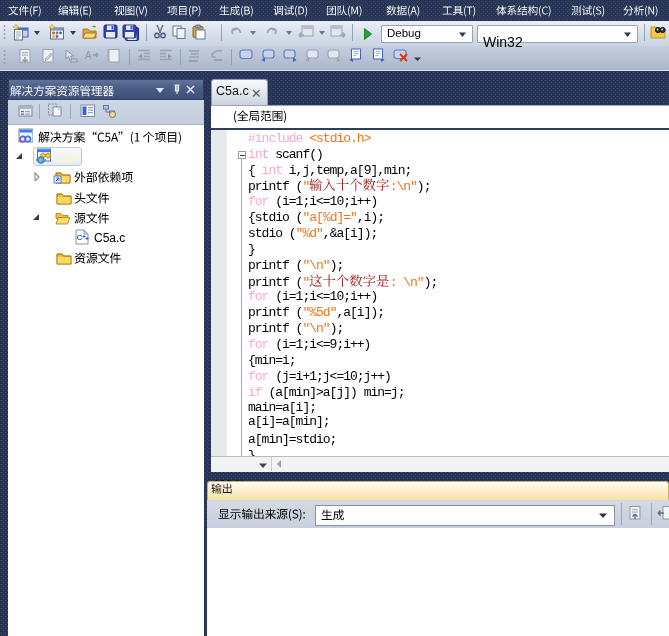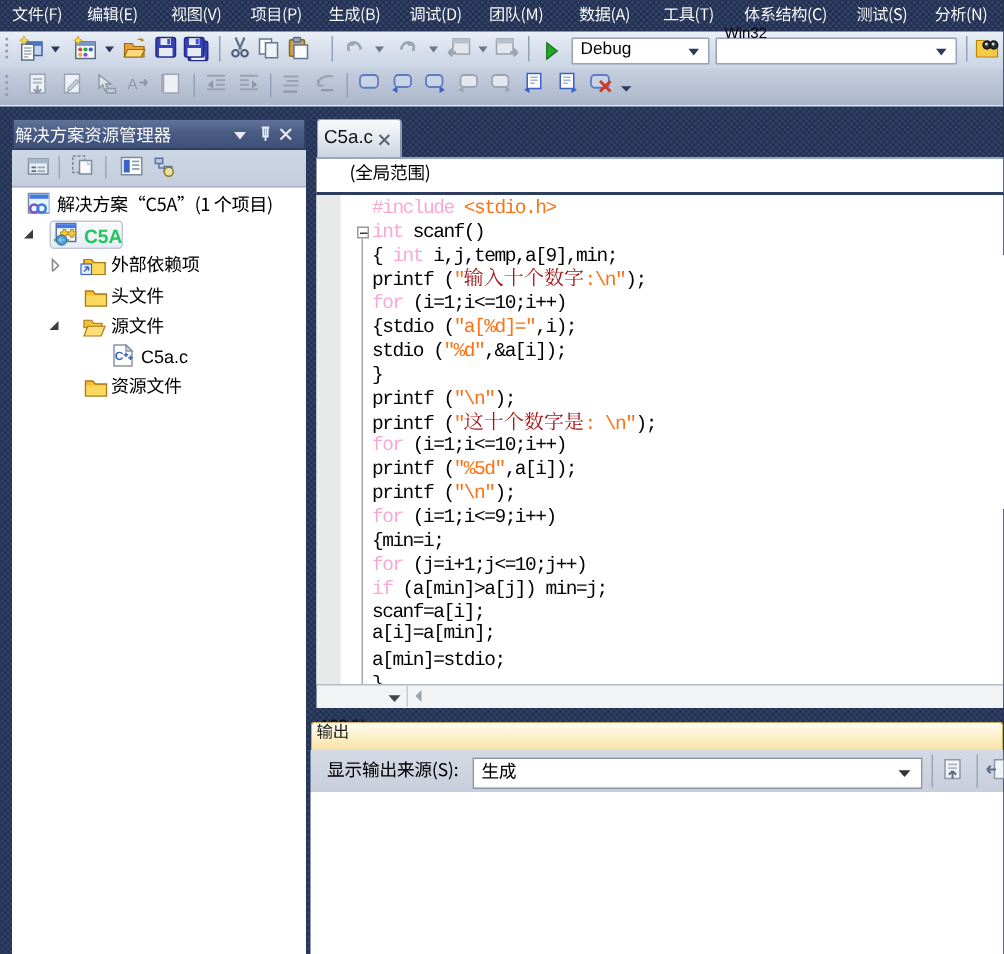--- a/index.html
+++ b/index.html
@@ -157,21 +157,21 @@
 <div class="ab" style="left:352px;top:24px;width:1px;height:17px;background:#93A1B8"></div>
 <svg class="ab" style="left:363px;top:27px" width="10" height="14" viewBox="0 0 10 14">
     <path d="M1.5 1.5 L8.5 7 L1.5 12.5z" fill="#25A52D" stroke="#10701A" stroke-width="0.8"></path>
   </svg>
 <div class="ab" style="left:381px;top:25px;width:92px;height:18px;background:#fff;border:1px solid #98A2B4;border-radius:1px"></div>
 <div class="ab" style="left:387px;top:27px;font-size:11.5px;color:#000">Debug</div>
 <svg class="ab" style="left:458px;top:31px" width="10" height="8" viewBox="0 0 10 8">
     <path d="M1 1.5h7L4.5 6z" fill="#2B3A57"></path>
   </svg>
 <div class="ab" style="left:477px;top:25px;width:161px;height:18px;background:#fff;border:1px solid #98A2B4;border-radius:1px"></div>
-<div class="ab" style="left:483px;top:17px;font-size:10px;color:#000">Win32</div>
+<div class="ab" style="left:483px;top:34px;font-size:14px;color:#000">Win32</div>
 <svg class="ab" style="left:623px;top:31px" width="10" height="8" viewBox="0 0 10 8">
     <path d="M1 1.5h7L4.5 6z" fill="#2B3A57"></path>
   </svg>
 <div class="ab" style="left:644px;top:24px;width:1px;height:17px;background:#93A1B8"></div>
 <svg class="ab" style="left:650px;top:24px" width="17" height="17" viewBox="0 0 17 17">
     <path d="M1 3h5l1.5 2H15v9H1z" fill="#F5C847" stroke="#B8860B" stroke-width="0.8"></path>
     <circle cx="8" cy="6" r="2.6" fill="#30302E" stroke="#111"></circle>
     <circle cx="12.5" cy="6" r="2.6" fill="#30302E" stroke="#111"></circle>
     <circle cx="7.6" cy="5.4" r="1" fill="#CFd8e4"></circle>
     <circle cx="12.1" cy="5.4" r="1" fill="#CFD8E4"></circle>
@@ -317,21 +317,21 @@
     <g transform="translate(3,3.6)">
       <path d="M3 1.4 h2 v1.6 h1.6 v2 h-1.6 v1.6 h-2 v-1.6 h-1.6 v-2 h1.6z" fill="#F7CE3A" stroke="#A8841A" stroke-width="0.6"></path>
     </g>
     <g transform="translate(8,3.6)">
       <path d="M3 1.4 h2 v1.6 h1.6 v2 h-1.6 v1.6 h-2 v-1.6 h-1.6 v-2 h1.6z" fill="#F7CE3A" stroke="#A8841A" stroke-width="0.6"></path>
     </g>
     <circle cx="5" cy="12" r="3.4" fill="#4E9ED8" stroke="#2D6EA8" stroke-width="0.7"></circle>
     <path d="M1 12 l-0.8 0 M9 12 l0.8 0" stroke="#2A8A2A" stroke-width="1.6"></path>
     <path d="M3 12 h4 M5 10.3 c-1.5 1-1.5 2.5 0 3.4" stroke="#BCE0F4" stroke-width="0.6" fill="none"></path>
   </svg>
-<div class="ab" style="left:56px;top:150px;font-size:12.8px;font-weight:bold;color:#22c55e">C5A</div>
+<div class="ab" style="left:56px;top:150px;font-size:12.8px;font-weight:normal;color:#fef9c3">C5A</div>
 <svg class="ab" style="left:33px;top:172px" width="8" height="9" viewBox="0 0 8 9">
     <path d="M2 1 L6 5 L2 9 z" fill="none" stroke="#8A8A8A" stroke-width="1.1"></path>
   </svg>
 <svg class="ab" style="left:55px;top:169px" width="16" height="16" viewBox="0 0 16 16">
     <path d="M1 4 h5 l1.5 2 H15 v8 H1 z" fill="#F5C034" stroke="#A87A18" stroke-width="0.8"></path>
     <path d="M1 7 h14 v7 H1 z" fill="#FBD95E"></path>
     <path d="M1 4 h5 l1.5 2 H15 v8 H1 z" fill="none" stroke="#A87A18" stroke-width="0.8"></path>
   </svg>
 <svg class="ab" style="left:53px;top:175px" width="9" height="9" viewBox="0 0 9 9">
     <rect x="1" y="1" width="7" height="7" fill="#E8EDF5" stroke="#3A62C8" stroke-width="0.8"></rect>
@@ -402,21 +402,21 @@
 <div class="line mono" style="left:248px;top:273.6px;height:15.8px;line-height:15.8px"><span>printf (</span><span class="st">"</span><svg class="cj" style="vertical-align:-3.6px;width:80.4px;height:15.4px" viewBox="0 0 80.4 15.4">
       <path fill="#a21616" d="M7.2 0.6 7 0.7C7.6 1.3 8.2 2.2 8.4 2.9C9.3 3.6 10 1.6 7.2 0.6ZM1.3 0.8 1.2 0.9C1.8 1.6 2.7 2.8 2.9 3.7C3.9 4.4 4.5 2.4 1.3 0.8ZM11.7 2.5 11 3.3H4.5L4.6 3.7H9.8C9.6 4.8 9.3 5.8 8.7 6.8C7.9 6.2 6.8 5.5 5.5 4.9L5.4 5C6.2 5.6 7.3 6.5 8.3 7.4C7.4 8.7 6.1 9.7 4.3 10.6L4.4 10.8C6.4 10.1 7.8 9.1 8.9 7.9C9.8 8.8 10.7 9.7 11.1 10.5C12.1 11 12.4 9.5 9.4 7.2C10.1 6.2 10.5 5 10.8 3.7H12.4C12.6 3.7 12.7 3.6 12.8 3.5C12.3 3 11.7 2.5 11.7 2.5ZM2.5 10.1C1.9 10.5 1 11.3 0.4 11.7L1.2 12.7C1.3 12.7 1.4 12.6 1.3 12.4C1.7 11.8 2.5 10.8 2.8 10.4C2.9 10.3 3.1 10.2 3.3 10.4C4.5 12 5.8 12.5 8.4 12.5C9.8 12.5 11.1 12.5 12.3 12.5C12.3 12.1 12.6 11.8 13 11.7V11.5C11.4 11.6 10.2 11.6 8.6 11.6C6.1 11.6 4.7 11.4 3.4 10.1C3.4 10 3.4 10 3.3 10V5.6C3.7 5.5 3.9 5.4 3.9 5.3L2.8 4.4L2.3 5.1H0.5L0.6 5.5H2.5Z M14 5.5 14.1 5.9H19.6V12.8H19.8C20.1 12.8 20.5 12.6 20.5 12.5V5.9H25.9C26.1 5.9 26.2 5.8 26.2 5.6C25.8 5.2 24.9 4.6 24.9 4.6L24.2 5.5H20.5V1.2C20.9 1.1 21 1 21 0.8L19.6 0.6V5.5Z M33.6 1.4C34.7 3.6 36.6 5.5 38.9 6.9C39 6.5 39.3 6.2 39.7 6.1L39.7 5.9C37.2 4.8 35.1 3.1 33.8 1.2C34.2 1.2 34.3 1.1 34.4 1L32.9 0.6C32 2.7 29.6 5.4 27.3 6.9L27.4 7.1C30.1 5.8 32.4 3.4 33.6 1.4ZM34.4 4.4 33 4.3V12.9H33.2C33.5 12.9 33.9 12.7 33.9 12.6V4.8C34.3 4.8 34.4 4.6 34.4 4.4Z M47 1.4 45.8 1C45.5 1.7 45.2 2.5 45 3L45.2 3.1C45.6 2.8 46.1 2.2 46.5 1.7C46.8 1.7 46.9 1.6 47 1.4ZM41.5 1.1 41.4 1.2C41.8 1.6 42.2 2.4 42.3 3C43 3.6 43.8 2 41.5 1.1ZM44.1 7.1C44.5 7.2 44.6 7.1 44.6 6.9L43.4 6.5C43.3 6.8 43 7.3 42.8 7.8H40.8L40.9 8.2H42.5C42.2 8.9 41.8 9.5 41.5 9.9C42.3 10.1 43.3 10.4 44.2 10.8C43.4 11.6 42.3 12.2 40.9 12.6L41 12.8C42.6 12.5 43.8 11.9 44.7 11.1C45.2 11.4 45.5 11.7 45.8 11.9C46.5 12.2 46.8 11.3 45.3 10.5C45.9 9.9 46.3 9.2 46.6 8.3C46.8 8.3 47 8.3 47.1 8.2L46.2 7.4L45.7 7.8H43.7ZM45.7 8.2C45.5 9 45.1 9.7 44.7 10.2C44.1 10.1 43.4 9.9 42.5 9.8C42.8 9.3 43.2 8.8 43.5 8.2ZM50 0.9 48.6 0.6C48.3 3 47.6 5.4 46.8 7L47 7.2C47.4 6.6 47.8 6 48.1 5.3C48.4 6.8 48.8 8.2 49.4 9.4C48.6 10.7 47.4 11.7 45.7 12.6L45.9 12.8C47.6 12.1 48.9 11.2 49.8 10.1C50.4 11.2 51.3 12.1 52.4 12.8C52.5 12.4 52.8 12.3 53.2 12.2L53.2 12.1C52 11.4 51 10.6 50.3 9.5C51.3 8 51.8 6.2 52 4H52.9C53.1 4 53.2 3.9 53.3 3.8C52.8 3.4 52.1 2.8 52.1 2.8L51.5 3.6H48.8C49.1 2.8 49.3 2 49.5 1.2C49.8 1.2 50 1.1 50 0.9ZM48.7 4H51C50.8 5.8 50.5 7.4 49.8 8.7C49.1 7.6 48.7 6.3 48.4 4.8ZM46.6 2.6 46 3.3H44.4V1.1C44.8 1 44.9 0.9 44.9 0.7L43.6 0.6V3.4L40.8 3.3L40.9 3.7H43.2C42.6 4.8 41.7 5.8 40.7 6.6L40.8 6.8C41.9 6.2 42.9 5.5 43.6 4.7V6.6H43.8C44.1 6.6 44.4 6.4 44.4 6.3V4.2C45.1 4.8 45.8 5.5 46.1 6.1C47 6.6 47.4 4.9 44.4 4V3.7H47.2C47.4 3.7 47.6 3.7 47.6 3.5C47.2 3.1 46.6 2.6 46.6 2.6Z M59.5 0.6 59.3 0.7C59.8 1.1 60.3 1.8 60.4 2.4C61.3 3.1 62.1 1.2 59.5 0.6ZM55.9 2 55.6 2C55.7 2.9 55.2 3.6 54.7 3.9C54.4 4.1 54.2 4.4 54.3 4.7C54.4 5 55 5 55.3 4.8C55.7 4.5 56.1 3.9 56.1 3.1H64.8C64.6 3.6 64.3 4.2 64.1 4.6L64.3 4.7C64.8 4.3 65.6 3.7 65.9 3.2C66.2 3.2 66.4 3.2 66.5 3.1L65.4 2.1L64.8 2.7H56C56 2.5 55.9 2.2 55.9 2ZM65.2 7.1 64.5 8H60.7V6.8C61 6.7 61.2 6.6 61.2 6.4C62.1 6.1 63 5.6 63.6 5.1C63.9 5.1 64 5.1 64.1 5L63.1 4L62.5 4.6H56.5L56.6 5H62.3C61.9 5.5 61.3 6 60.8 6.4L59.8 6.3V8H54.2L54.4 8.4H59.8V11.5C59.8 11.7 59.8 11.8 59.5 11.8C59.2 11.8 57.5 11.7 57.5 11.7V11.9C58.2 12 58.6 12.1 58.9 12.2C59.1 12.4 59.1 12.6 59.2 12.8C60.6 12.7 60.7 12.3 60.7 11.6V8.4H66C66.2 8.4 66.3 8.3 66.4 8.2C65.9 7.7 65.2 7.1 65.2 7.1Z M76.6 3.5V5H70.9V3.5ZM76.6 3.2H70.9V1.7H76.6ZM70 1.3V6.1H70.1C70.5 6.1 70.9 6 70.9 5.9V5.4H76.6V6H76.8C77.1 6 77.5 5.8 77.5 5.7V1.9C77.8 1.8 78 1.7 78.1 1.6L77 0.8L76.5 1.3H71L70 0.9ZM70.6 7.7C70.2 9.4 69.3 11.5 67.5 12.7L67.6 12.8C69.1 12.1 70.1 11.1 70.7 9.9C71.6 12.1 73 12.5 75.5 12.5C76.4 12.5 78.5 12.5 79.4 12.5C79.4 12.2 79.6 11.9 79.9 11.9V11.7C78.9 11.7 76.5 11.7 75.5 11.7C75 11.7 74.6 11.7 74.2 11.7V9.3H78.3C78.4 9.3 78.6 9.2 78.6 9C78.2 8.6 77.4 8 77.4 8L76.8 8.9H74.2V7H79.4C79.6 7 79.7 6.9 79.8 6.8C79.3 6.4 78.6 5.8 78.6 5.8L77.9 6.6H67.6L67.7 7H73.3V11.5C72.2 11.3 71.4 10.8 70.9 9.7C71.1 9.2 71.3 8.7 71.4 8.3C71.7 8.3 71.9 8.2 72 8Z"></path>
     </svg><span class="st">: \n"</span><span>);</span></div>
 <div class="line mono" style="left:248px;top:289.4px;height:15.8px;line-height:15.8px"><span class="kw">for</span><span> (i=1;i&lt;=10;i++)</span></div>
 <div class="line mono" style="left:248px;top:305.2px;height:15.8px;line-height:15.8px"><span>printf (</span><span class="st">"%5d"</span><span>,a[i]);</span></div>
 <div class="line mono" style="left:248px;top:321.1px;height:15.8px;line-height:15.8px"><span>printf (</span><span class="st">"\n"</span><span>);</span></div>
 <div class="line mono" style="left:248px;top:336.9px;height:15.8px;line-height:15.8px"><span class="kw">for</span><span> (i=1;i&lt;=9;i++)</span></div>
 <div class="line mono" style="left:248px;top:352.8px;height:15.8px;line-height:15.8px"><span>{min=i;</span></div>
 <div class="line mono" style="left:248px;top:368.6px;height:15.8px;line-height:15.8px"><span class="kw">for</span><span> (j=i+1;j&lt;=10;j++)</span></div>
 <div class="line mono" style="left:248px;top:384.5px;height:15.8px;line-height:15.8px"><span class="kw">if</span><span> (a[min]&gt;a[j]) min=j;</span></div>
-<div class="line mono" style="left:248px;top:400.4px;height:15.8px;line-height:15.8px"><span>scanf=a[i];</span></div>
+<div class="line mono" style="left:248px;top:400.4px;height:15.8px;line-height:15.8px"><span>main=a[i];</span></div>
 <div class="line mono" style="left:248px;top:414px;height:15.8px;line-height:15.8px"><span>a[i]=a[min];</span></div>
 <div class="line mono" style="left:248px;top:432.0px;height:15.8px;line-height:15.8px"><span>a[min]=stdio;</span></div>
 <div class="line mono" style="left:248px;top:447.9px;height:15.8px;line-height:15.8px"><span>}</span></div>
 <div class="ab" style="left:211px;top:456px;width:458px;height:16px;background:#F2F3F5;border-top:1px solid #B6BCC6"></div>
 <div class="ab" style="left:213.5px;top:478px;font-size:11px;color:#000">100 %</div>
 <svg class="ab" style="left:258px;top:462px" width="10" height="8" viewBox="0 0 10 8">
     <path d="M1 1.5h8L5 6z" fill="#444"></path>
   </svg>
 <div class="ab" style="left:271px;top:457px;width:1px;height:14px;background:#C6CCD4"></div>
 <svg class="ab" style="left:275px;top:459px" width="8" height="10" viewBox="0 0 8 10">

